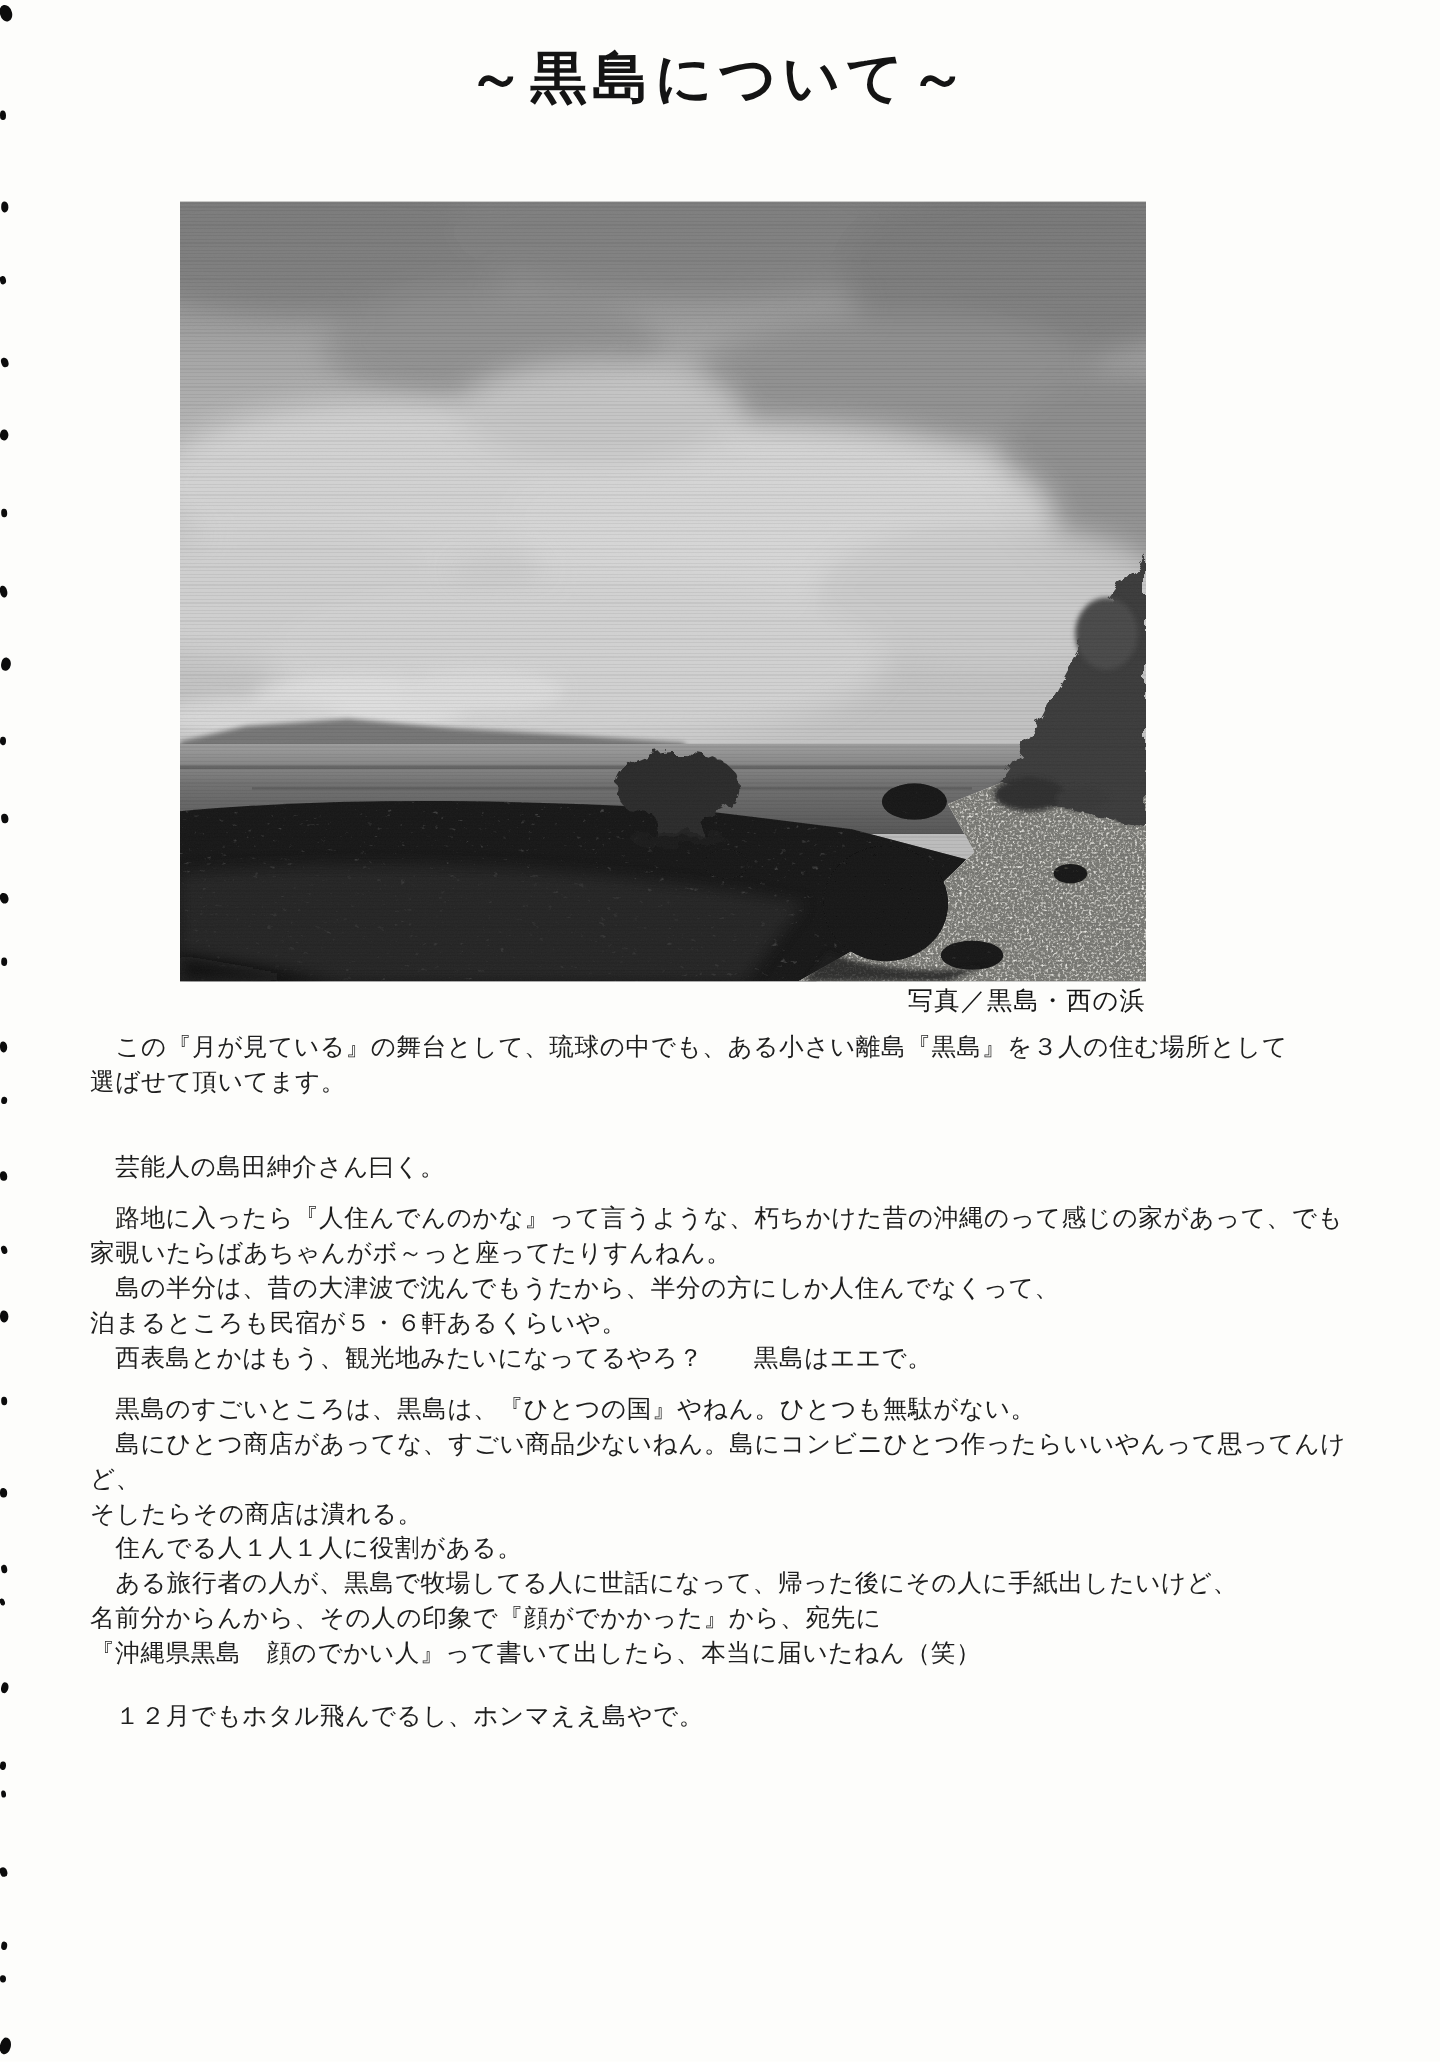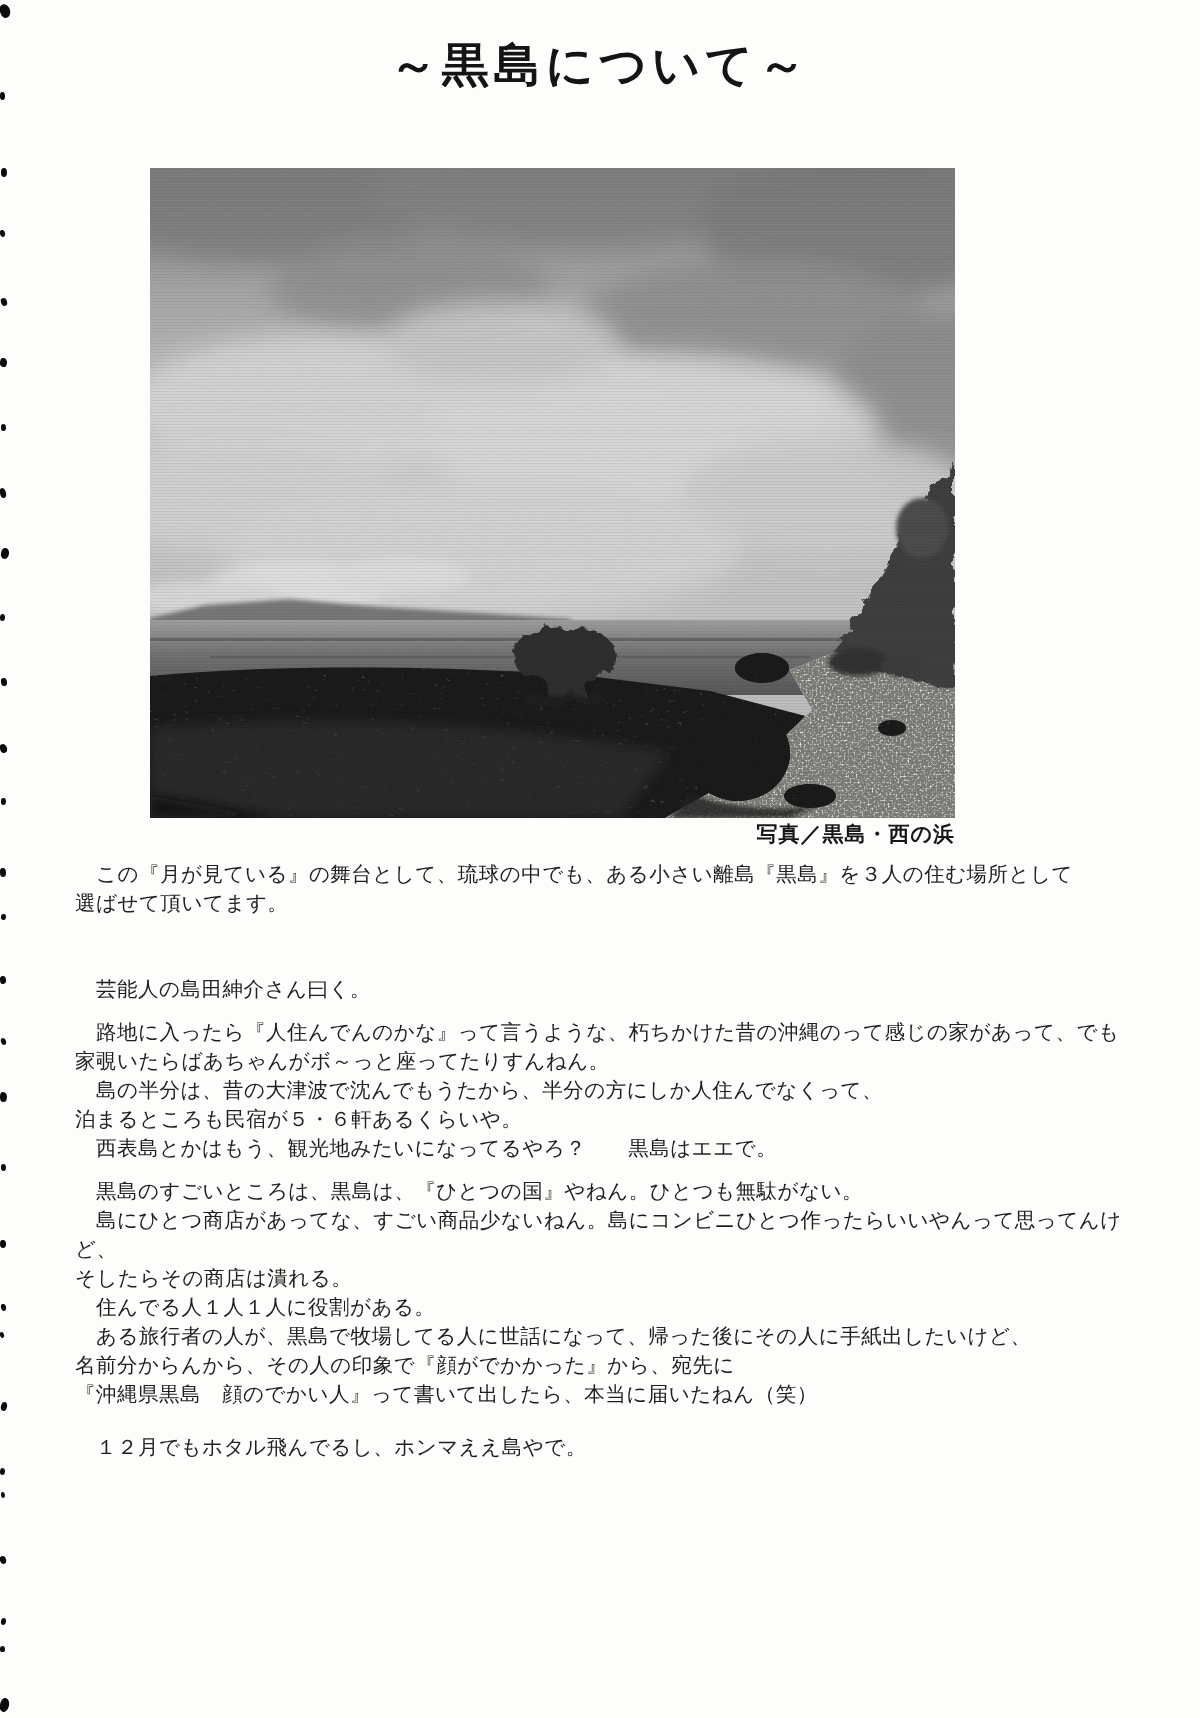--- a/index.html
+++ b/index.html
@@ -26,30 +26,30 @@
   }
   .photo-frame svg{display:block;width:805px;height:650px;}
   .scanlines{
     position:absolute;inset:0;pointer-events:none;
     background:repeating-linear-gradient(0deg,rgba(0,0,0,0.055) 0 1px,rgba(255,255,255,0.03) 1px 2px,rgba(0,0,0,0) 2px 3px);
     mix-blend-mode:multiply;
   }
   .caption{
     position:absolute;left:150px;top:820px;width:805px;
     text-align:right;font-family:"Liberation Sans","DejaVu Sans",sans-serif;
-    font-weight:700;font-size:21px;letter-spacing:1px;color:#161616;
+    font-weight:400;font-size:21px;letter-spacing:1px;color:#161616;
   }
   
   .body-text{
     position:absolute;left:75px;right:52px;top:860px;
     font-size:20.5px;line-height:29px;letter-spacing:0.5px;color:#1e1e1e;
   }
-  .para{margin:0;white-space:pre-line;}
+  .para{margin:0;white-space:pre-line;font-family:Liberation Mono, monospace;}
   .p2{margin-top:26px;}
-  .p3{margin-top:57px;}
+  .p3{margin-top:42px;}
   .p4{margin-top:24px;}
   .p5{margin-top:14px;}
   .p6{margin-top:14px;}
   .p7{margin-top:24px;}
 </style>
 </head>
 <body>
 
 <div id="binding">
     <div class="bind-mark" style="left: 0px; top: 4px; width: 10px; height: 14px; transform: rotate(-14deg);"></div>

